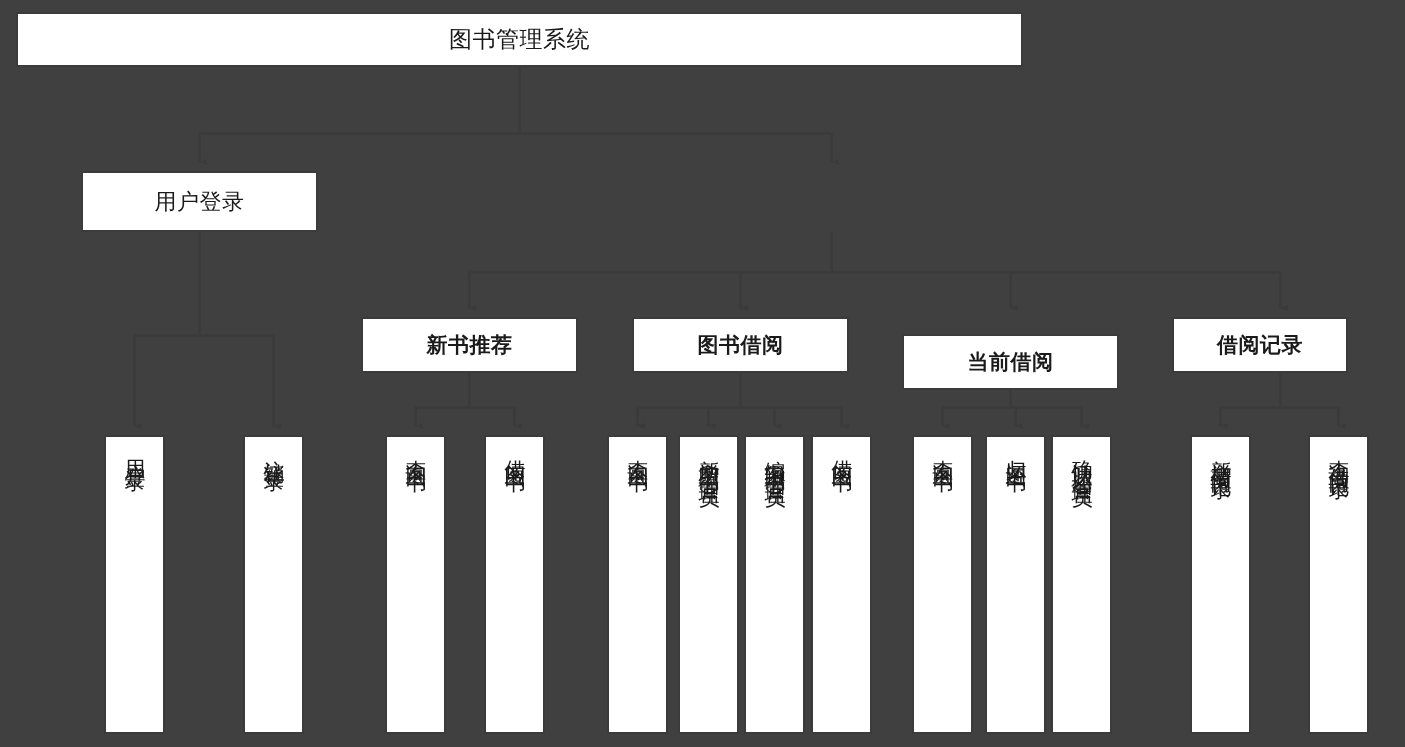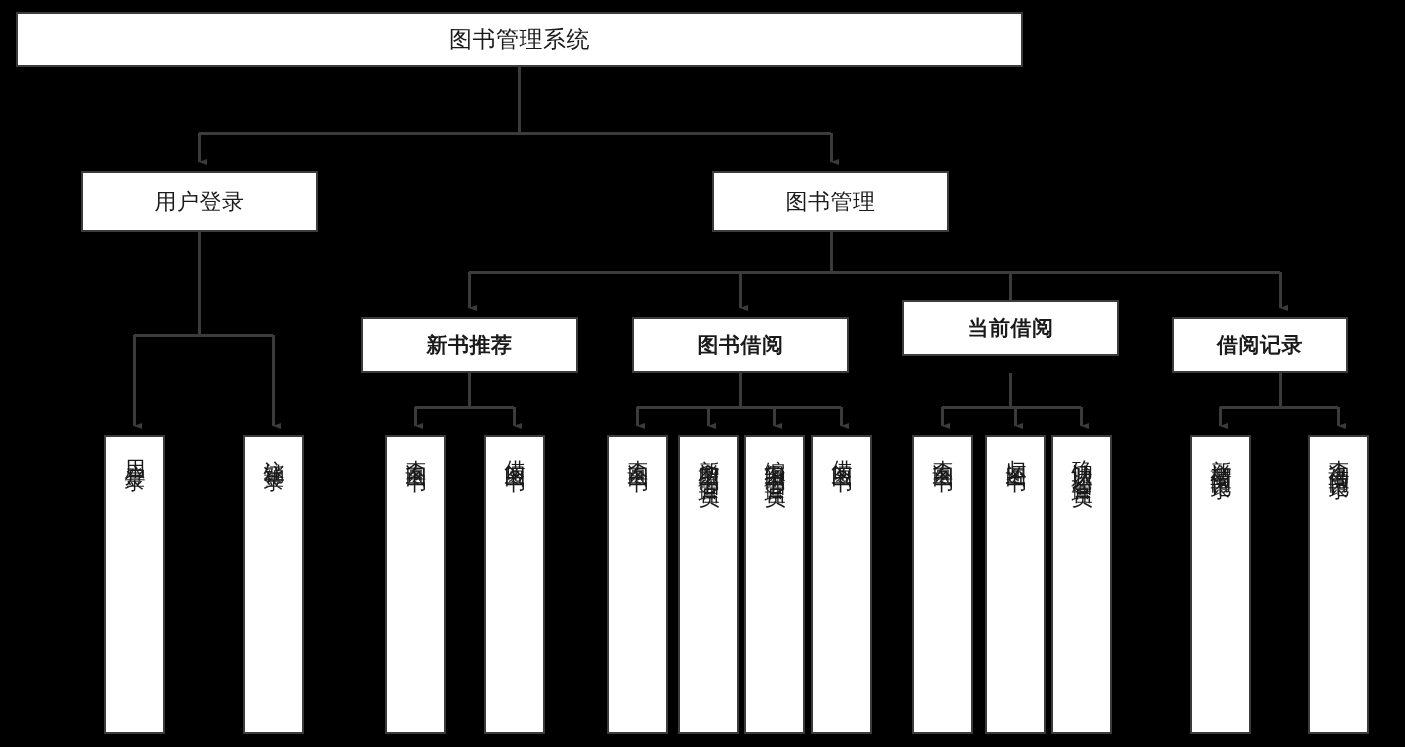--- a/index.html
+++ b/index.html
@@ -5,21 +5,21 @@
 <style>
   html, body {
     margin: 0;
     padding: 0;
     background: #ffffff;
   }
   #canvas {
     position: relative;
     width: 1405px;
     height: 747px;
-    background: #000000;
+    background: #404040;
     font-family: "DejaVu Sans", "Liberation Sans", sans-serif;
     overflow: hidden;
   }
   #connector-layer {
     position: absolute;
     left: 0;
     top: 0;
     width: 1405px;
     height: 747px;
     pointer-events: none;
@@ -131,31 +131,28 @@
     </g>
   </svg>
 
   <div class="node root" style="left: 16px; top: 12px; width: 1007px; height: 55px;">
     <span class="node-label">图书管理系统</span>
   </div>
 
   <div class="node level1" style="left: 81px; top: 171px; width: 237px; height: 61px;">
     <span class="node-label">用户登录</span>
   </div>
-  <div class="node level1" style="left: 712px; top: 171px; width: 237px; height: 61px;">
-    <span class="node-label">图书管理</span>
-  </div>
 
   <div class="node level2" style="left: 361px; top: 317px; width: 217px; height: 56px;">
     <span class="node-label">新书推荐</span>
   </div>
   <div class="node level2" style="left: 632px; top: 317px; width: 217px; height: 56px;">
     <span class="node-label">图书借阅</span>
   </div>
-  <div class="node level2" style="left: 902px; top: 300px; width: 217px; height: 56px;">
+  <div class="node level2" style="left: 902px; top: 334px; width: 217px; height: 56px;">
     <span class="node-label">当前借阅</span>
   </div>
   <div class="node level2" style="left: 1172px; top: 317px; width: 176px; height: 56px;">
     <span class="node-label">借阅记录</span>
   </div>
 
   <div class="node leaf" style="left: 104px; top: 435px; width: 61px; height: 299px;">
     <span class="node-label">用户登录</span>
   </div>
   <div class="node leaf" style="left: 243px; top: 435px; width: 61px; height: 299px;">

